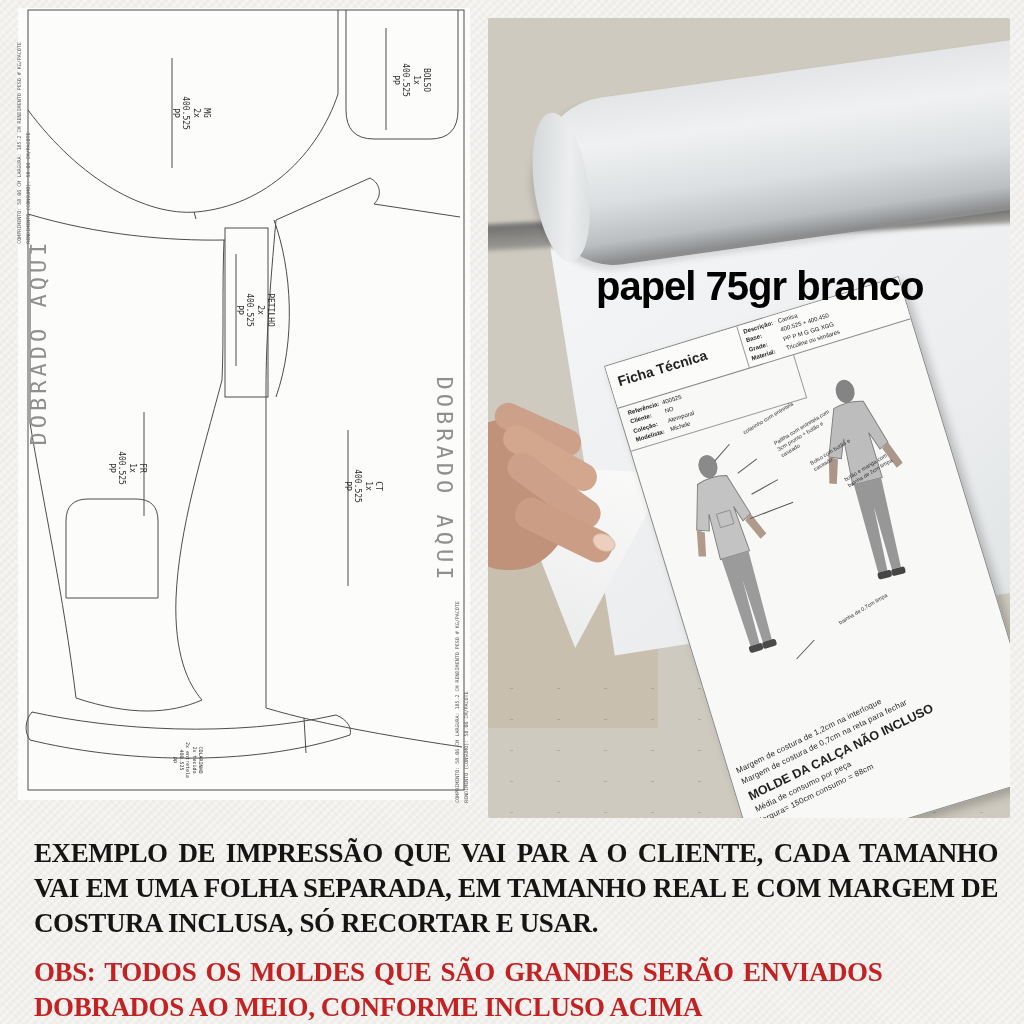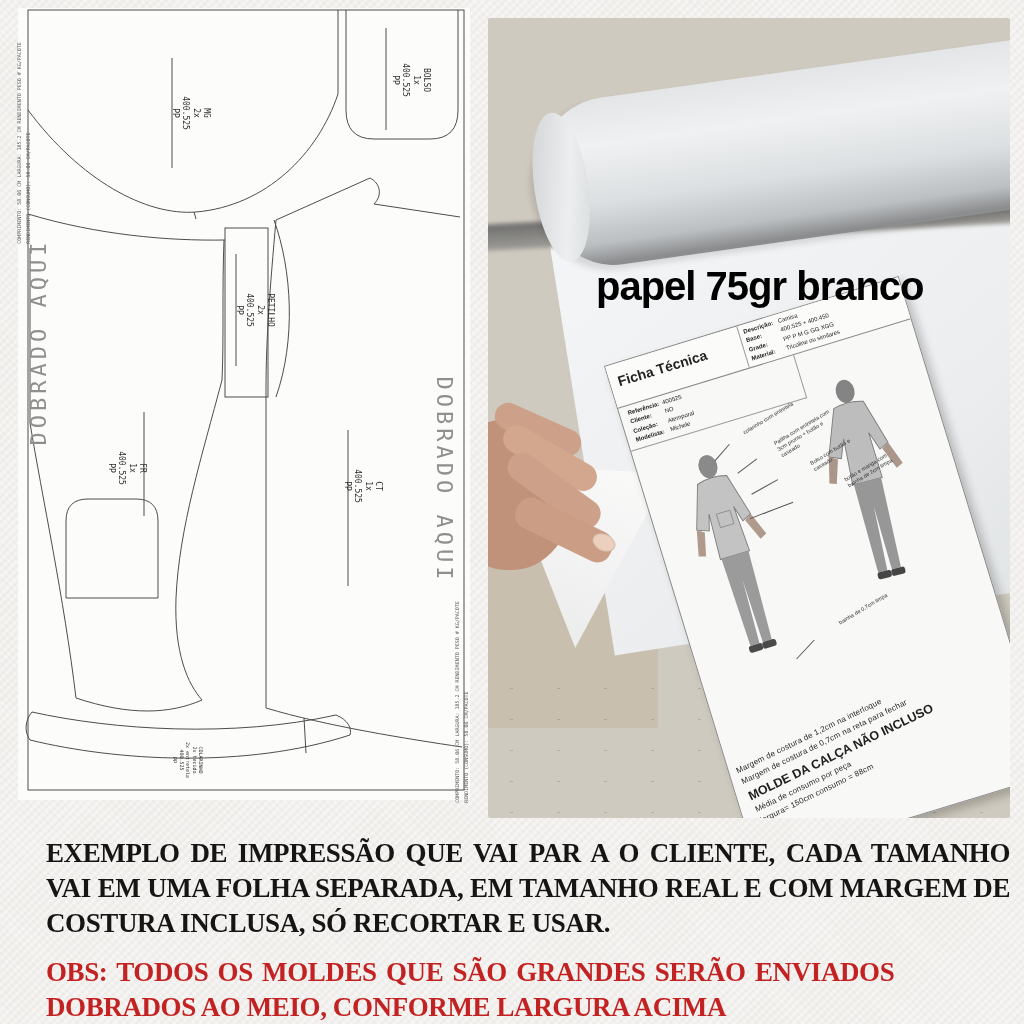--- a/index.html
+++ b/index.html
@@ -104,21 +104,21 @@
   .r4{left:140px;top:184px;width:46px;transform:rotate(176deg);}
   .r5{left:120px;top:322px;width:26px;transform:rotate(150deg);}
   .f-notes{position:absolute;left:10px;top:396px;width:300px;transform:rotate(-9deg);color:#1f1f1f;}
   .n{font:8px "Liberation Sans",sans-serif;line-height:1.5;letter-spacing:.2px;}
   .n-big{font:700 12.5px "Liberation Sans",sans-serif;margin:3px 0 2px;}
   .photo-caption{position:absolute;left:108px;top:246px;
        font:700 40px "Liberation Sans",sans-serif;letter-spacing:-1px;color:#000000;
        white-space:nowrap;}
 
   
-  .caption-area{position:absolute;left:46px;top:836px;width:964px;}
+  .caption-area{position:absolute;left:34px;top:836px;width:964px;}
   .cap-black{margin:0;font-family:"Liberation Serif",serif;font-weight:700;
        font-size:27px;line-height:1.3;color:#171513;text-align:justify;letter-spacing:-0.4px;}
   .cap-red{margin:14px 0 0;font-family:"Liberation Serif",serif;font-weight:700;
        font-size:27px;line-height:1.3;color:#c32222;text-align:justify;letter-spacing:-0.4px;
        width:88%;}
 </style>
 </head>
 <body>
 
 <div class="canvas">
@@ -299,16 +299,16 @@
         <div class="n">Média de consumo por peça</div>
         <div class="n">largura= 150cm   consumo =  88cm</div>
       </div>
     </div>
 
     <div class="photo-caption">papel 75gr branco</div>
   </section>
 
   <section class="caption-area">
     <p class="cap-black">EXEMPLO DE IMPRESSÃO QUE VAI PAR A O CLIENTE, CADA TAMANHO VAI EM UMA FOLHA SEPARADA, EM TAMANHO REAL E COM MARGEM DE COSTURA INCLUSA, SÓ RECORTAR E USAR.</p>
-    <p class="cap-red">OBS: TODOS OS MOLDES QUE SÃO GRANDES SERÃO ENVIADOS DOBRADOS AO MEIO, CONFORME LARGURA ACIMA</p>
+    <p class="cap-red">OBS: TODOS OS MOLDES QUE SÃO GRANDES SERÃO ENVIADOS DOBRADOS AO MEIO, CONFORME INCLUSO ACIMA</p>
   </section>
 
 </div>
 
 </body></html>

